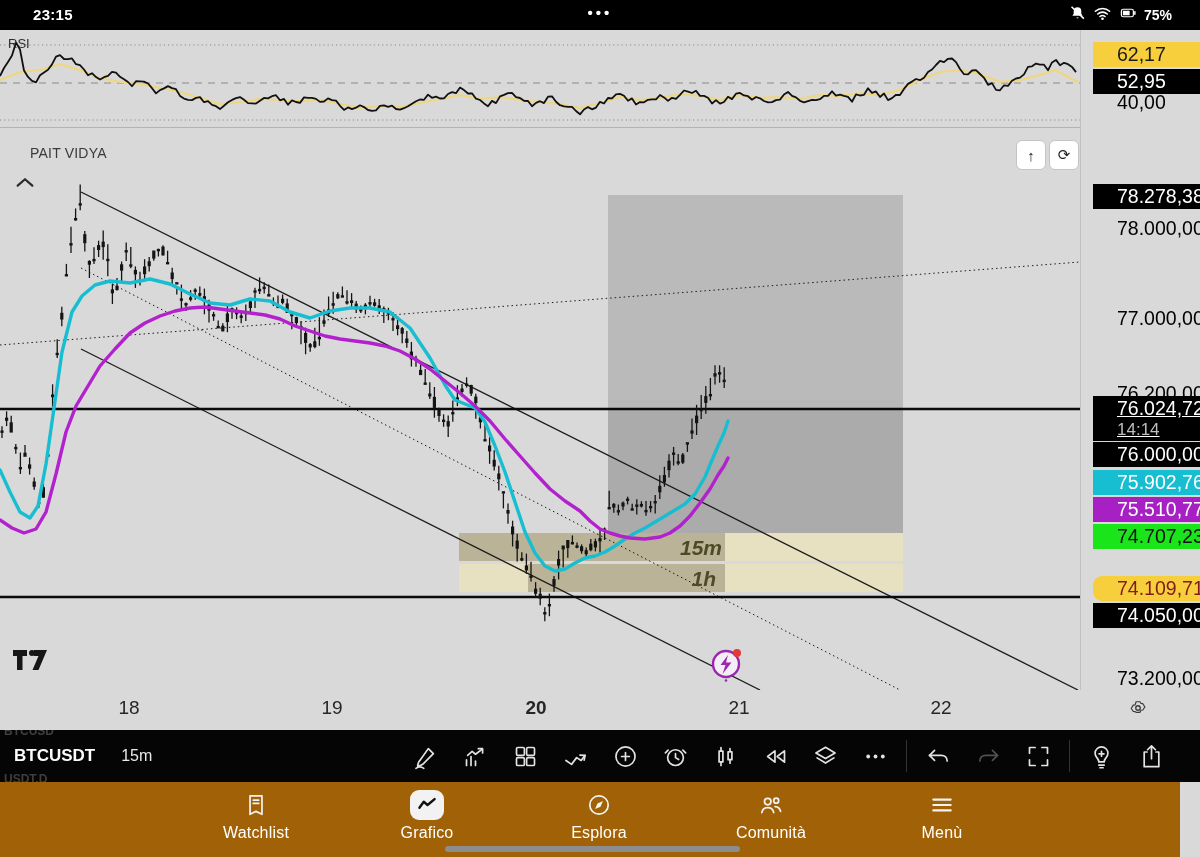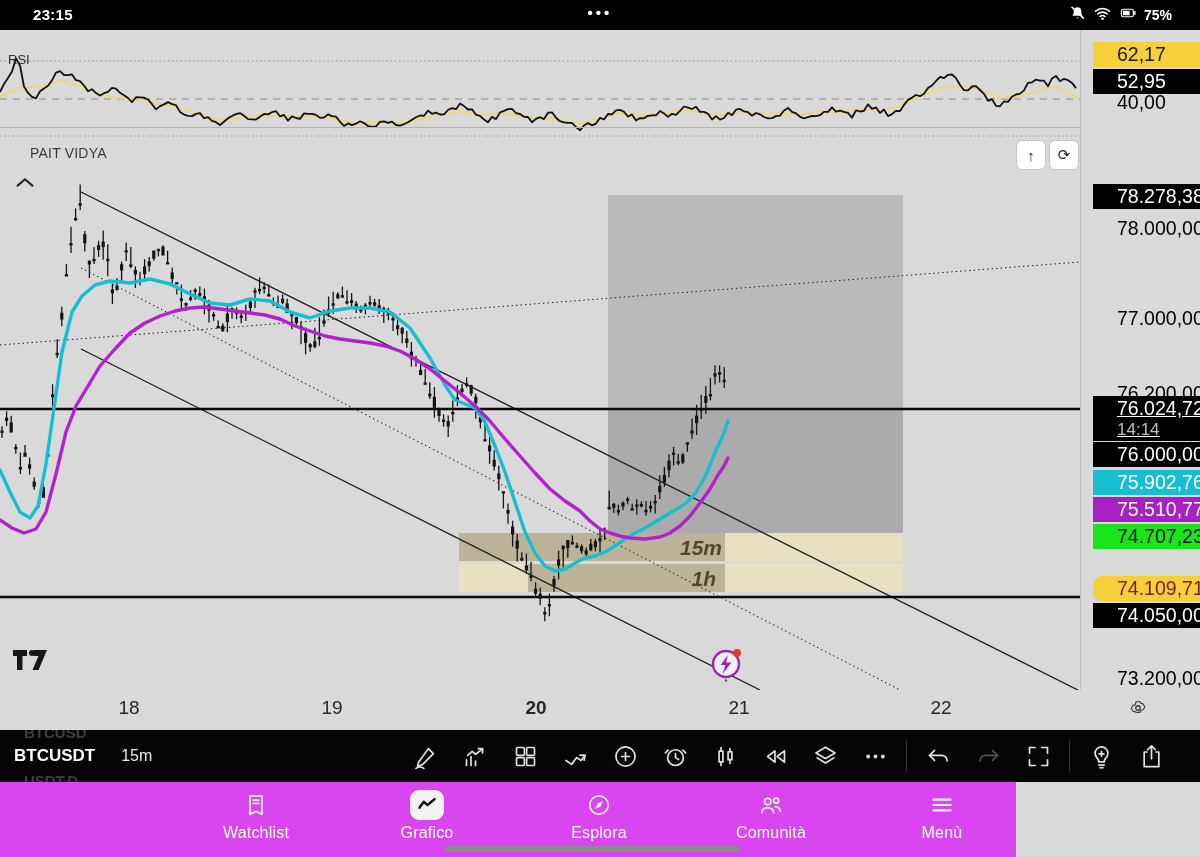--- a/index.html
+++ b/index.html
@@ -5,21 +5,21 @@
   html,body{margin:0;padding:0;background:#000;}
   .screen{position:relative;width:1200px;height:857px;background:#d9d9d9;overflow:hidden;
           font-family:"Liberation Sans",sans-serif;-webkit-font-smoothing:antialiased;}
   
   .status-bar{position:absolute;left:0;top:0;width:1200px;height:30px;background:#000;color:#fff;}
   .st-time{position:absolute;left:33px;top:6px;font-size:15px;font-weight:700;letter-spacing:.3px;}
   .st-dots{position:absolute;left:0;right:0;top:4px;text-align:center;font-size:15px;font-weight:700;letter-spacing:3px;}
   .st-icons{position:absolute;right:28px;top:4px;display:flex;align-items:center;gap:5px;height:22px;}
   .st-batt{font-size:14px;font-weight:700;}
   
-  .rsi-pane{position:absolute;left:0;top:30px;width:1080px;height:97px;margin-top:16px;}
+  .rsi-pane{position:absolute;left:0;top:30px;width:1080px;height:97px;}
   .rsi-title{position:absolute;left:8px;top:6px;font-size:13px;color:#2e2e31;}
   .pane-div{position:absolute;left:0;width:1200px;height:1px;background:#b3b3b3;}
   .main-pane{position:absolute;left:0;top:127px;width:1080px;height:563px;}
   .pait-title{position:absolute;left:30px;top:18px;font-size:14px;color:#3a3a3d;letter-spacing:.2px;}
   .collapse{position:absolute;left:14px;top:48px;}
   
   .ctl{position:absolute;top:140px;display:flex;align-items:center;justify-content:center;
        width:28px;height:28px;background:#fff;border:1px solid #c4c4c4;border-radius:6px;color:#222;font-size:15px;}
   .ctl-up{left:1016px;}
   .ctl-sync{left:1049px;}
@@ -35,32 +35,32 @@
   
   .time-axis{position:absolute;left:0;top:690px;width:1200px;height:40px;background:#d9d9d9;}
   .tlab{position:absolute;top:7px;font-size:19px;color:#262628;transform:translateX(-50%);}
   .tlab.bold{font-weight:700;}
   .gear{position:absolute;left:1128px;top:8px;}
   
   .tv-logo{position:absolute;left:12px;top:521px;}
   .flash-badge{position:absolute;left:706px;top:515px;}
   
   .sym-bar{position:absolute;left:0;top:730px;width:1200px;height:52px;background:#050505;overflow:hidden;}
-  .sym-dim{position:absolute;left:24px;font-size:15px;font-weight:700;color:#3f3f41;}
+  .sym-dim{position:absolute;left:4px;font-size:12px;font-weight:700;color:#3f3f41;}
   .sym-row{position:absolute;left:14px;top:16px;display:flex;align-items:baseline;gap:26px;}
   .sym-main{font-size:17px;font-weight:700;color:#fdfdfd;}
   .sym-int{font-size:16px;color:#e9e9e9;}
   .tools{position:absolute;top:0;left:400px;height:52px;display:flex;align-items:center;}
   .tool{width:34px;height:34px;margin:0 8px;display:flex;align-items:center;justify-content:center;}
   .tool svg{stroke:#e3e3e3;fill:none;stroke-width:1.5;stroke-linecap:round;stroke-linejoin:round;}
   .tool.dim svg{stroke:#515151;}
   .tool svg .f{fill:#e3e3e3;stroke:none;}
   .tsep{width:1px;height:32px;background:#333;margin:0 6px;}
   
-  .nav{position:absolute;left:0;top:782px;width:1016px;height:75px;background:#d946ef;}
+  .nav{position:absolute;left:0;top:782px;width:1180px;height:75px;background:#a16207;}
   .nav-item{position:absolute;top:8px;width:120px;transform:translateX(-50%);display:flex;flex-direction:column;align-items:center;gap:4px;color:#fff;}
   .nav-ico{width:30px;height:30px;display:flex;align-items:center;justify-content:center;}
   .nav-ico svg{stroke:#f2f2f2;fill:none;stroke-width:1.6;stroke-linecap:round;stroke-linejoin:round;}
   .nav-ico.active{background:#f2f2f2;border-radius:9px;width:34px;height:30px;}
   .nav-lbl{font-size:16px;letter-spacing:.2px;}
   .home-ind{position:absolute;left:445px;top:64px;width:295px;height:6px;border-radius:3px;background:#8d8d8d;}
 </style>
 </head>
 <body>
 

